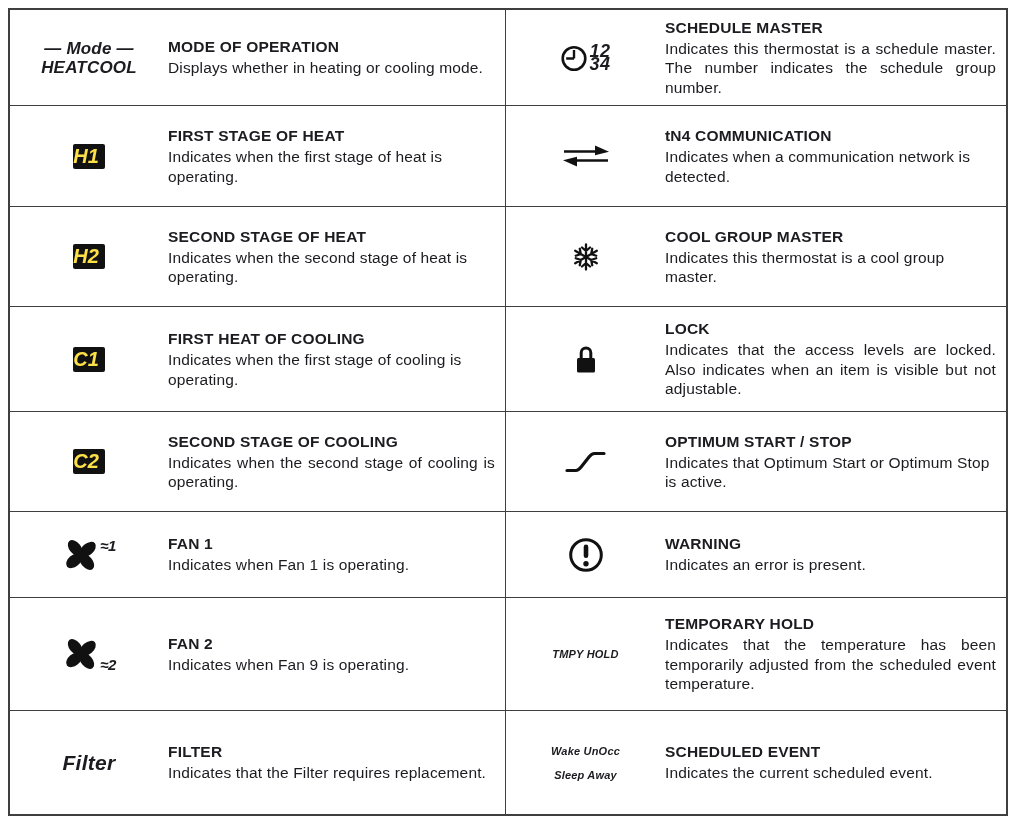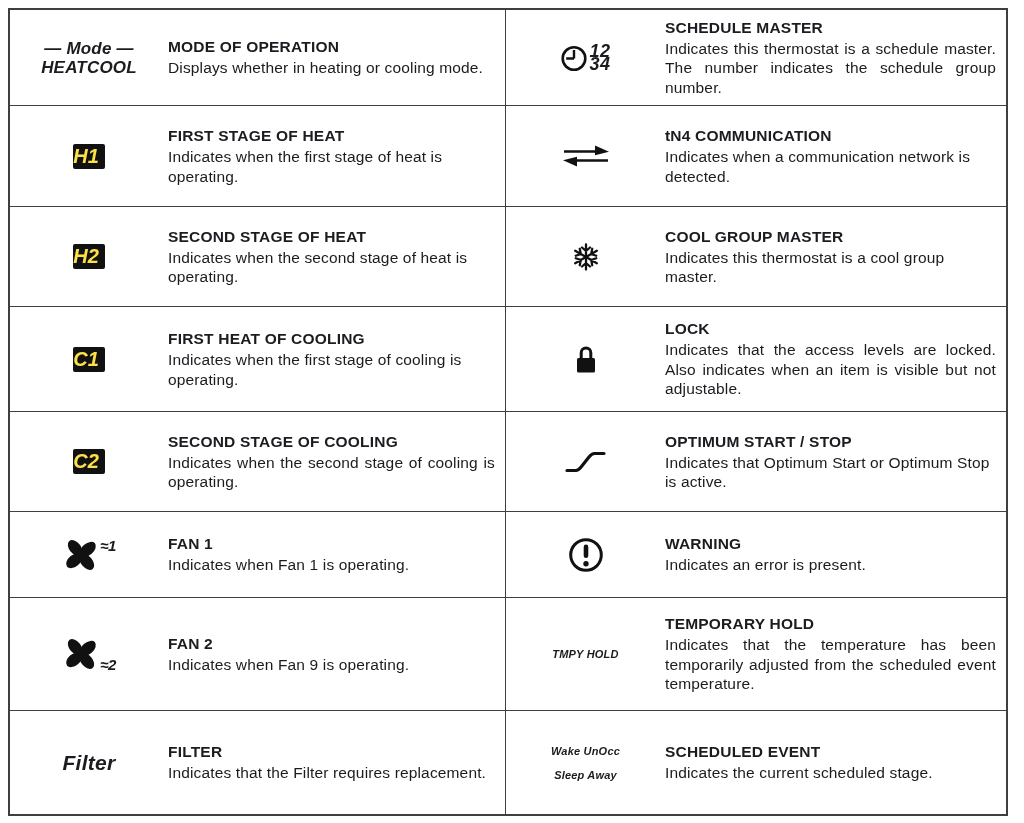--- a/index.html
+++ b/index.html
@@ -257,17 +257,17 @@
       <div class="cell-desc">Indicates that the Filter requires replacement.</div>
     </div>
     <div class="cell icon-cell right-half">
       <div class="small-italic two-line-event">
         <div>Wake UnOcc</div>
         <div>Sleep Away</div>
       </div>
     </div>
     <div class="cell desc-cell">
       <div class="cell-title">SCHEDULED EVENT</div>
-      <div class="cell-desc">Indicates the current scheduled stage.</div>
+      <div class="cell-desc">Indicates the current scheduled event.</div>
     </div>
   </div>
 
 </div>
 
 </body></html>

